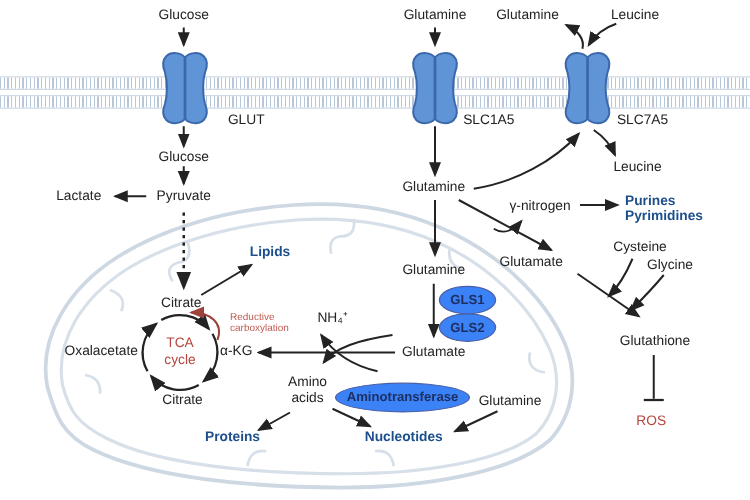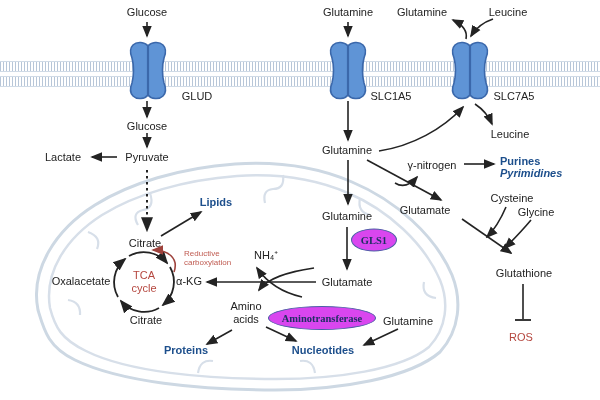--- a/index.html
+++ b/index.html
@@ -16,23 +16,23 @@
   .lbl{
     position:absolute;transform:translate(-50%,-50%);
     font-size:11px;color:#232323;white-space:nowrap;line-height:1.1;text-align:center;
   }
   .lbl-blue{font-weight:bold;color:#1d4f8c;}
   .lbl-red{color:#b5473f;}
   .lbl-left{transform:translate(0,-50%);text-align:left;}
   .lbl-small-red{font-size:8px;color:#bf5a50;transform:translate(0,-50%);text-align:left;}
   .oval{
     position:absolute;transform:translate(-50%,-50%);
-    background:#d946ef;border:1.5px solid #4b5fa5;border-radius:50%;
+    background:#3b82f6;border:1.5px solid #4b5fa5;border-radius:50%;
     color:#1e2f63;font-size:10.5px;font-weight:bold;
-    display:flex;align-items:center;justify-content:center;white-space:nowrap;font-family:Liberation Serif, serif;
+    display:flex;align-items:center;justify-content:center;white-space:nowrap;
   }
 </style>
 </head>
 <body>
 
 <div id="canvas">
 
   <div class="membrane" style="top:61px;"></div>
   <div class="membrane" style="top:76px;"></div>
 
@@ -118,53 +118,54 @@
     </g>
 
     <path d="M174,272 C179,258 168,250 153,250" fill="none" stroke="#9e423c" stroke-width="1.6" marker-end="url(#ahr)"></path>
   </svg>
 
   <div class="lbl" style="left:147px;top:12px;">Glucose</div>
   <div class="lbl" style="left:348px;top:12px;">Glutamine</div>
   <div class="lbl" style="left:422px;top:12px;">Glutamine</div>
   <div class="lbl" style="left:508px;top:12px;">Leucine</div>
 
-  <div class="lbl" style="left:197px;top:96px;">GLUD</div>
+  <div class="lbl" style="left:197px;top:96px;">GLUT</div>
   <div class="lbl" style="left:391px;top:96px;">SLC1A5</div>
   <div class="lbl" style="left:514px;top:96px;">SLC7A5</div>
 
   <div class="lbl" style="left:147px;top:126px;">Glucose</div>
   <div class="lbl" style="left:147px;top:157px;">Pyruvate</div>
   <div class="lbl" style="left:63px;top:157px;">Lactate</div>
 
   <div class="lbl lbl-blue" style="left:216px;top:202px;">Lipids</div>
   <div class="lbl" style="left:145px;top:243px;">Citrate</div>
   <div class="lbl" style="left:81px;top:281px;">Oxalacetate</div>
   <div class="lbl" style="left:189px;top:281px;">α-KG</div>
   <div class="lbl" style="left:146px;top:320px;">Citrate</div>
 
   <div class="lbl lbl-red" style="left:144px;top:275px;">TCA</div>
   <div class="lbl lbl-red" style="left:144px;top:288px;">cycle</div>
   <div class="lbl lbl-small-red" style="left:184px;top:254px;">Reductive</div>
   <div class="lbl lbl-small-red" style="left:184px;top:263px;">carboxylation</div>
 
   <div class="lbl" style="left:252px;top:255px;padding-left:28px;">NH₄⁺</div>
   <div class="oval" style="left:374px;top:240px;width:44px;height:21px;">GLS1</div>
+  <div class="oval" style="left:374px;top:262px;width:44px;height:21px;">GLS2</div>
   <div class="oval" style="left:322px;top:318px;width:106px;height:22px;text-align:center;">Aminotransferase</div>
 
   <div class="lbl" style="left:347px;top:150px;">Glutamine</div>
   <div class="lbl" style="left:347px;top:216px;">Glutamine</div>
   <div class="lbl" style="left:347px;top:282px;">Glutamate</div>
   <div class="lbl" style="left:425px;top:210px;">Glutamate</div>
   <div class="lbl" style="left:432px;top:165px;">γ-nitrogen</div>
   <div class="lbl" style="left:510px;top:134px;">Leucine</div>
   <div class="lbl" style="left:408px;top:321px;">Glutamine</div>
 
   <div class="lbl lbl-blue lbl-left" style="left:500px;top:161px;">Purines</div>
-  <div class="lbl lbl-blue lbl-left" style="left:500px;top:173px;font-style:italic;">Pyrimidines</div>
+  <div class="lbl lbl-blue lbl-left" style="left:500px;top:173px;">Pyrimidines</div>
 
   <div class="lbl" style="left:512px;top:198px;">Cysteine</div>
   <div class="lbl" style="left:536px;top:212px;">Glycine</div>
   <div class="lbl" style="left:524px;top:273px;">Glutathione</div>
   <div class="lbl lbl-red" style="left:521px;top:337px;">ROS</div>
 
   <div class="lbl" style="left:246px;top:306px;">Amino</div>
   <div class="lbl" style="left:246px;top:319px;">acids</div>
   <div class="lbl lbl-blue" style="left:186px;top:350px;">Proteins</div>
   <div class="lbl lbl-blue" style="left:323px;top:350px;">Nucleotides</div>

